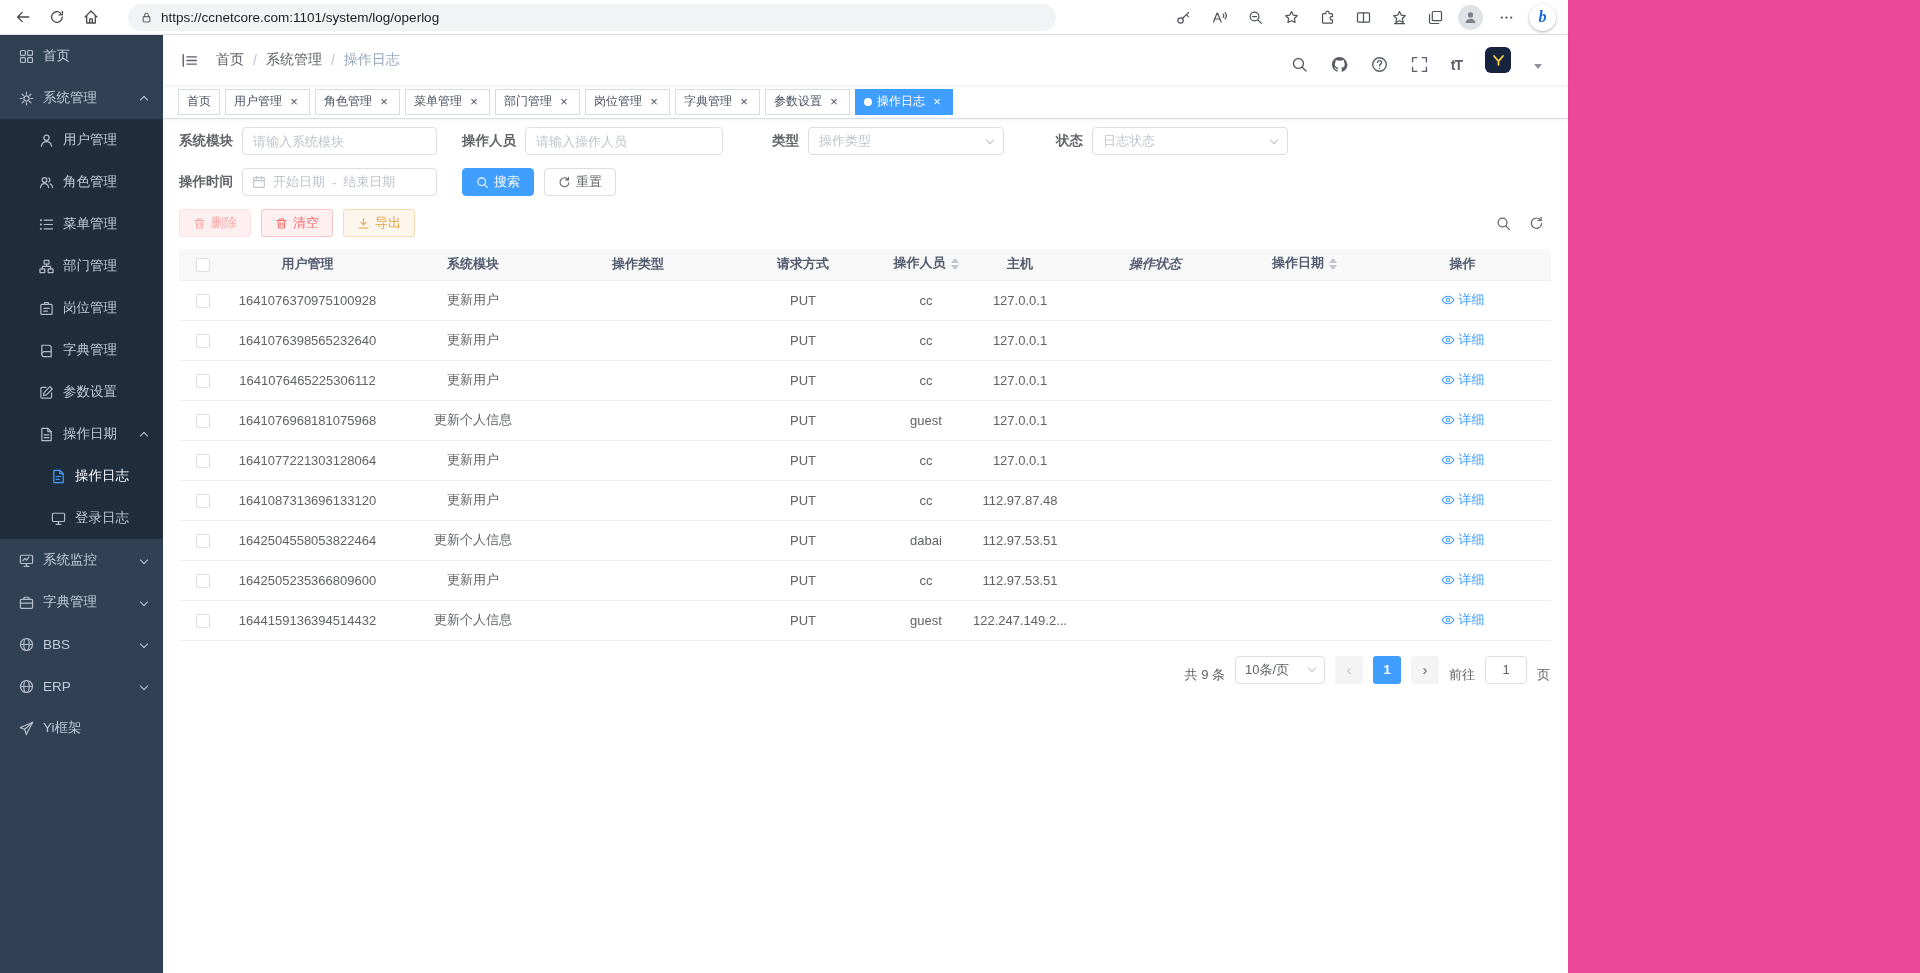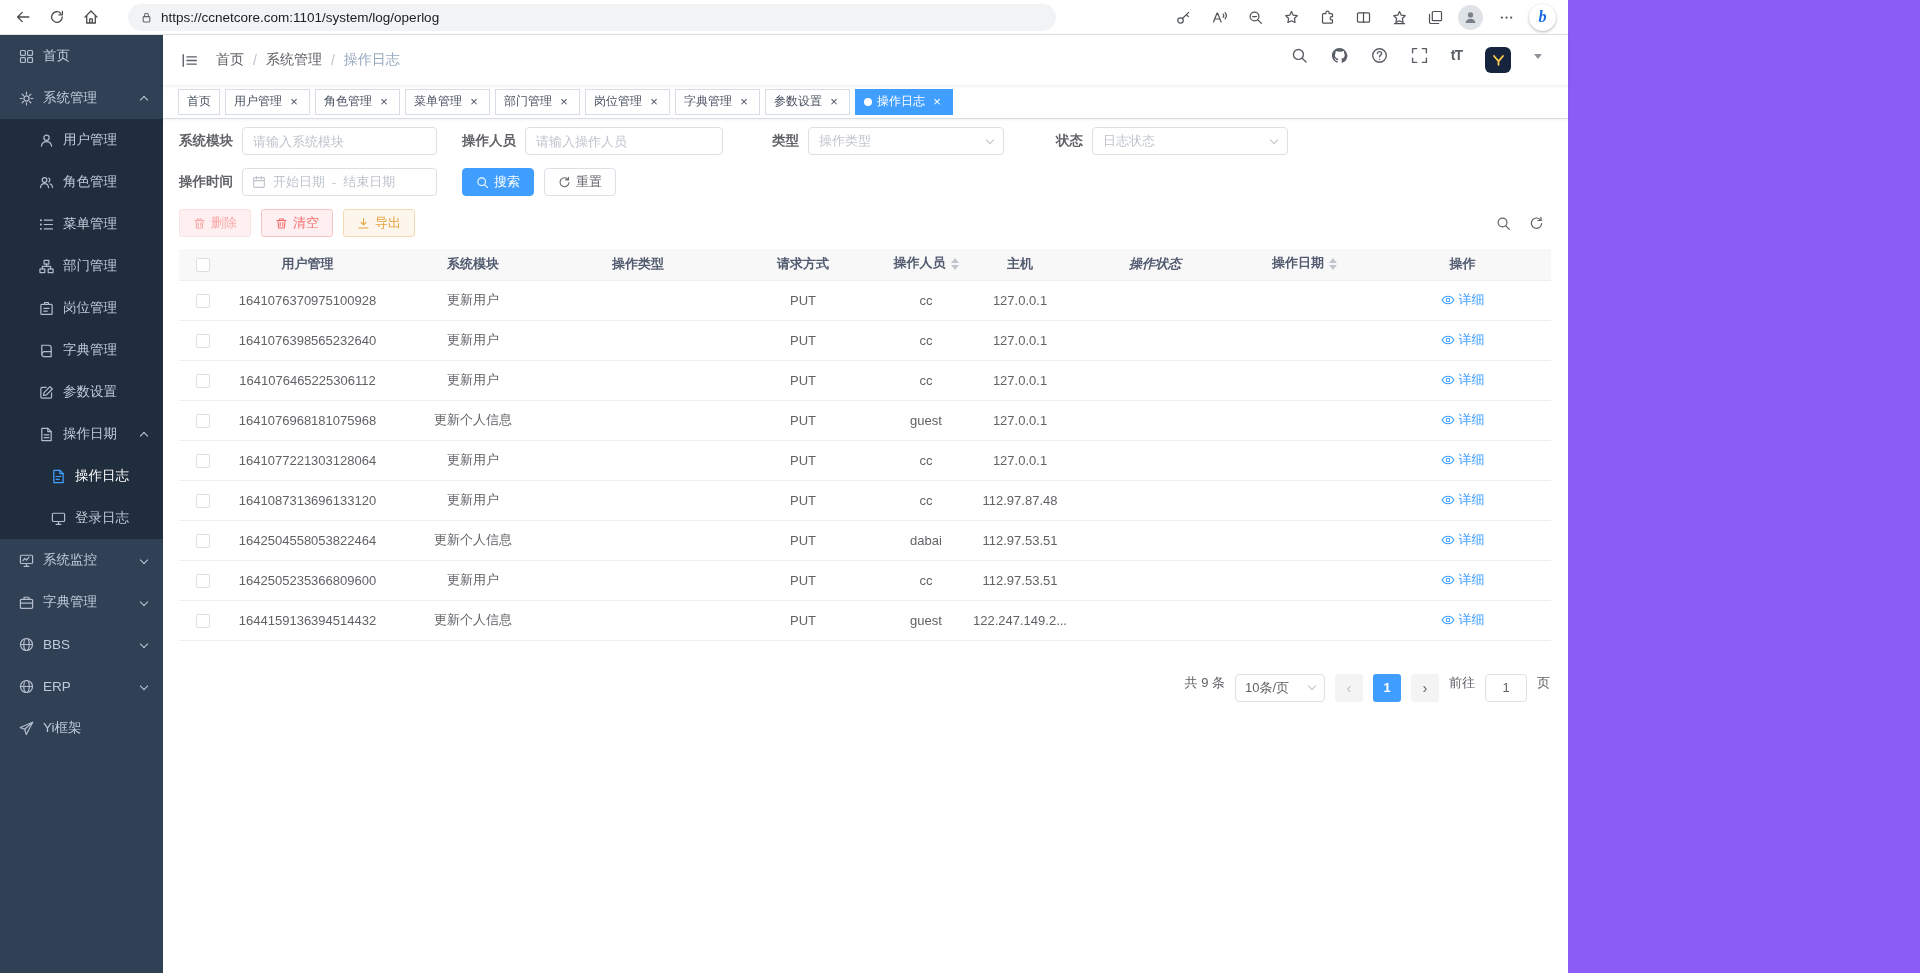--- a/index.html
+++ b/index.html
@@ -1,20 +1,20 @@
 <!DOCTYPE html>
 <html><head>
 <meta charset="utf-8">
 <style>
 *{margin:0;padding:0;box-sizing:border-box}
 html,body{width:1920px;height:973px;background:#fff;font-family:"Liberation Sans","DejaVu Sans",sans-serif;color:#606266}
 button{font-family:inherit;cursor:pointer}
 input{font-family:inherit;outline:none}
 svg{display:block}
-.stage{position:relative;width:1920px;height:973px;overflow:hidden;background:#8b5cf6}
+.stage{position:relative;width:1920px;height:973px;overflow:hidden;background:#ec4899}
 
 
 .chrome{position:absolute;top:0;left:0;width:1568px;height:35px;background:#fff;border-bottom:1px solid #e2e2e2;display:flex;align-items:center;padding:0 10px;gap:8px}
 .c-btn{width:26px;height:26px;display:inline-flex;align-items:center;justify-content:center;color:#4a4a4a;font-size:16px;flex-shrink:0}
 .url-pill{width:928px;height:27px;border-radius:14px;background:#f1f3f5;display:flex;align-items:center;padding:0 12px;gap:8px;margin-left:16px;flex-shrink:0}
 .pill-ico{font-size:13px;color:#5f6368;display:inline-flex}
 .url-text{font-size:13.5px;color:#202124;white-space:nowrap}
 .chrome-right{margin-left:auto;display:flex;align-items:center;gap:10px;padding-right:2px}
 .chrome-right .c-btn{font-size:15px;color:#4f5357}
 .c-avatar{width:25px;height:25px;border-radius:50%;background:#dfe2e6;color:#7b818a;display:inline-flex;align-items:center;justify-content:center;font-size:14px}
@@ -40,21 +40,21 @@
 .chev.up{transform:rotate(225deg);margin-top:4px}
 
 
 .main{flex:1;min-width:0;display:flex;flex-direction:column;background:#fff}
 .navbar{height:50px;display:flex;align-items:center;padding:0 14px;box-shadow:0 1px 4px rgba(0,21,41,.08);position:relative;z-index:3;background:#fff}
 .hamburger{font-size:17px;color:#5a5e66;display:inline-flex;padding:0 4px;cursor:pointer}
 .breadcrumb{margin-left:14px;font-size:14px;color:#606266;display:flex;align-items:center;gap:9px}
 .bc-item{cursor:pointer}
 .bc-item.last{color:#97a8be;cursor:default}
 .bc-sep{color:#c0c4cc}
-.nav-right{margin-left:auto;display:flex;align-items:flex-start;gap:23px;padding-right:12px;color:#5a5e66}
+.nav-right{margin-left:auto;display:flex;align-items:flex-end;gap:23px;padding-right:12px;color:#5a5e66}
 .nav-ico{font-size:17px;display:inline-flex;cursor:pointer}
 .fontsize{font-weight:700;font-size:14px;letter-spacing:-1px;cursor:pointer}
 .avatar{width:26px;height:26px;border-radius:6px;background:#16243e;display:inline-flex;align-items:center;justify-content:center}
 .av-caret{width:0;height:0;border:4px solid transparent;border-top:5px solid #909399;margin-top:7px;cursor:pointer}
 
 .tags-view{height:34px;border-bottom:1px solid #d8dce5;box-shadow:0 1px 3px rgba(0,0,0,.05);display:flex;align-items:center;padding:0 15px;gap:5px;background:#fff;position:relative;z-index:2}
 .tag{display:inline-flex;align-items:center;height:26px;border:1px solid #d8dce5;background:#fff;color:#495060;font-size:12px;padding:0 8px;cursor:pointer;white-space:nowrap}
 .tag.active{background:#409EFF;border-color:#409EFF;color:#fff}
 .dot{width:8px;height:8px;border-radius:50%;background:#fff;margin-right:5px}
 .tag-close{margin-left:5px;font-size:13px;line-height:1;width:14px;height:14px;display:inline-flex;align-items:center;justify-content:center;border-radius:50%;font-style:normal}
@@ -93,21 +93,21 @@
 .tbl td{height:40px;border-bottom:1px solid #ebeef5;text-align:center;overflow:hidden;white-space:nowrap;text-overflow:ellipsis}
 .cbx{display:inline-block;width:14px;height:14px;border:1px solid #dcdfe6;border-radius:2px;background:#fff;vertical-align:middle;cursor:pointer}
 .sort{display:inline-flex;flex-direction:column;margin-left:5px;vertical-align:middle;cursor:pointer}
 .sort i{width:0;height:0;border:4px solid transparent;display:block}
 .sort .up{border-bottom:5px solid #c0c4cc;margin-bottom:2px}
 .sort .dn{border-top:5px solid #c0c4cc}
 .detail-link{color:#409EFF;display:inline-flex;align-items:center;gap:4px;cursor:pointer;font-size:13px}
 .detail-link .bico{font-size:14px}
 
 
-.pagination{display:flex;align-items:flex-start;justify-content:flex-end;margin-top:33px;font-size:13px;color:#606266;gap:10px;padding-right:2px}
+.pagination{display:flex;align-items:flex-end;justify-content:flex-end;margin-top:15px;font-size:13px;color:#606266;gap:10px;padding-right:2px}
 .pg-size{width:90px;height:28px;border:1px solid #dcdfe6;border-radius:4px;display:flex;align-items:center;padding:0 9px;cursor:pointer;background:#fff}
 .pg-size span{flex:1}
 .pg-size .chev{color:#c0c4cc;margin-top:-3px}
 .pg-btn{min-width:28px;height:28px;border:none;border-radius:3px;background:#f4f4f5;color:#606266;font-size:15px;line-height:1}
 .pg-btn.dis{color:#c0c4cc}
 .pg-btn.active{background:#409EFF;color:#fff;font-weight:700;font-size:13px}
 .pg-goto{width:42px;height:28px;border:1px solid #dcdfe6;border-radius:4px;text-align:center;font-size:13px;color:#606266}
 </style>
 </head>
 <body>

